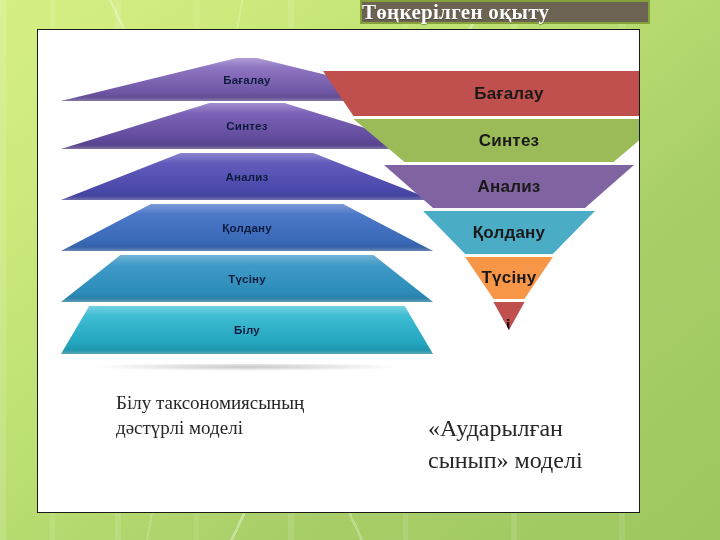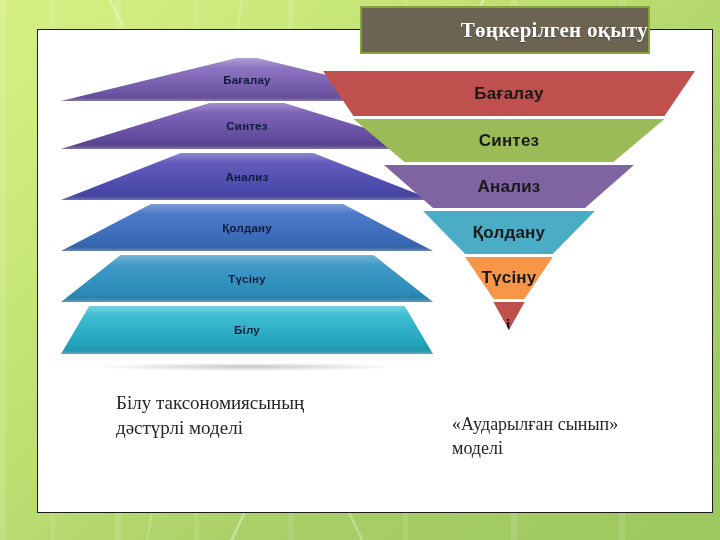--- a/index.html
+++ b/index.html
@@ -16,28 +16,28 @@
   #bg-texture{
     position:absolute;inset:0;
     background-image:
       linear-gradient(115deg, transparent 0 49.6%, rgba(255,255,255,.34) 49.6% 49.9%, transparent 49.9% 100%),
       linear-gradient(-115deg, transparent 0 62.6%, rgba(255,255,255,.26) 62.6% 62.9%, transparent 62.9% 100%),
       linear-gradient(100deg, transparent 0 29.6%, rgba(255,255,255,.18) 29.6% 29.85%, transparent 29.85% 100%),
       linear-gradient(90deg, rgba(255,255,255,.13) 0 .9%, transparent .9% 7%, rgba(255,255,255,.10) 7% 7.7%, transparent 7.7% 16%, rgba(255,255,255,.12) 16% 16.8%, transparent 16.8% 27%, rgba(255,255,255,.09) 27% 27.7%, transparent 27.7% 40%, rgba(255,255,255,.11) 40% 40.8%, transparent 40.8% 56%, rgba(255,255,255,.10) 56% 56.7%, transparent 56.7% 71%, rgba(255,255,255,.12) 71% 71.8%, transparent 71.8% 86%, rgba(255,255,255,.10) 86% 86.8%, transparent 86.8% 100%);
     pointer-events:none;
   }
   #card{
-    position:absolute;left:37px;top:29px;width:676px;height:484px;
+    position:absolute;left:37px;top:29px;width:603px;height:484px;
     background:#ffffff;border:1.5px solid #1a1a1a;box-sizing:border-box;
     overflow:hidden;
   }
   #title-box{
-    position:absolute;left:360px;top:6px;width:290px;height:48px;
+    position:absolute;left:360px;top:0px;width:290px;height:24px;
     background:#6d6353;border:2px solid #86a33b;box-sizing:border-box;
-    display:flex;align-items:center;justify-content:flex-end;
+    display:flex;align-items:center;justify-content:flex-start;
     z-index:40;
   }
   #title-text{
     color:#ffffff;font-family:"Liberation Serif", serif;font-weight:bold;
     font-size:21px;letter-spacing:.3px;white-space:nowrap;
     text-shadow:0 1px 1px rgba(0,0,0,.35);
   }
 
   
   #pyramid-left{position:absolute;left:23px;top:26px;width:372px;height:312px;}
@@ -73,21 +73,21 @@
     font-weight:bold;font-size:17px;letter-spacing:.2px;
   }
   .ilevel.tip .ilabel{color:#111111;}
 
   
   .caption{
     position:absolute;color:#262626;font-family:"Liberation Serif", serif;
     line-height:1.34;
   }
   #caption-left{left:78px;top:360px;width:220px;font-size:19px;}
-  #caption-right{left:414px;top:382px;width:210px;font-size:18px;}
+  #caption-right{left:390px;top:382px;width:210px;font-size:24px;}
 </style>
 </head>
 <body>
 
 <div id="slide">
 
   <div id="bg-texture"></div>
 
   <div id="card">
 

